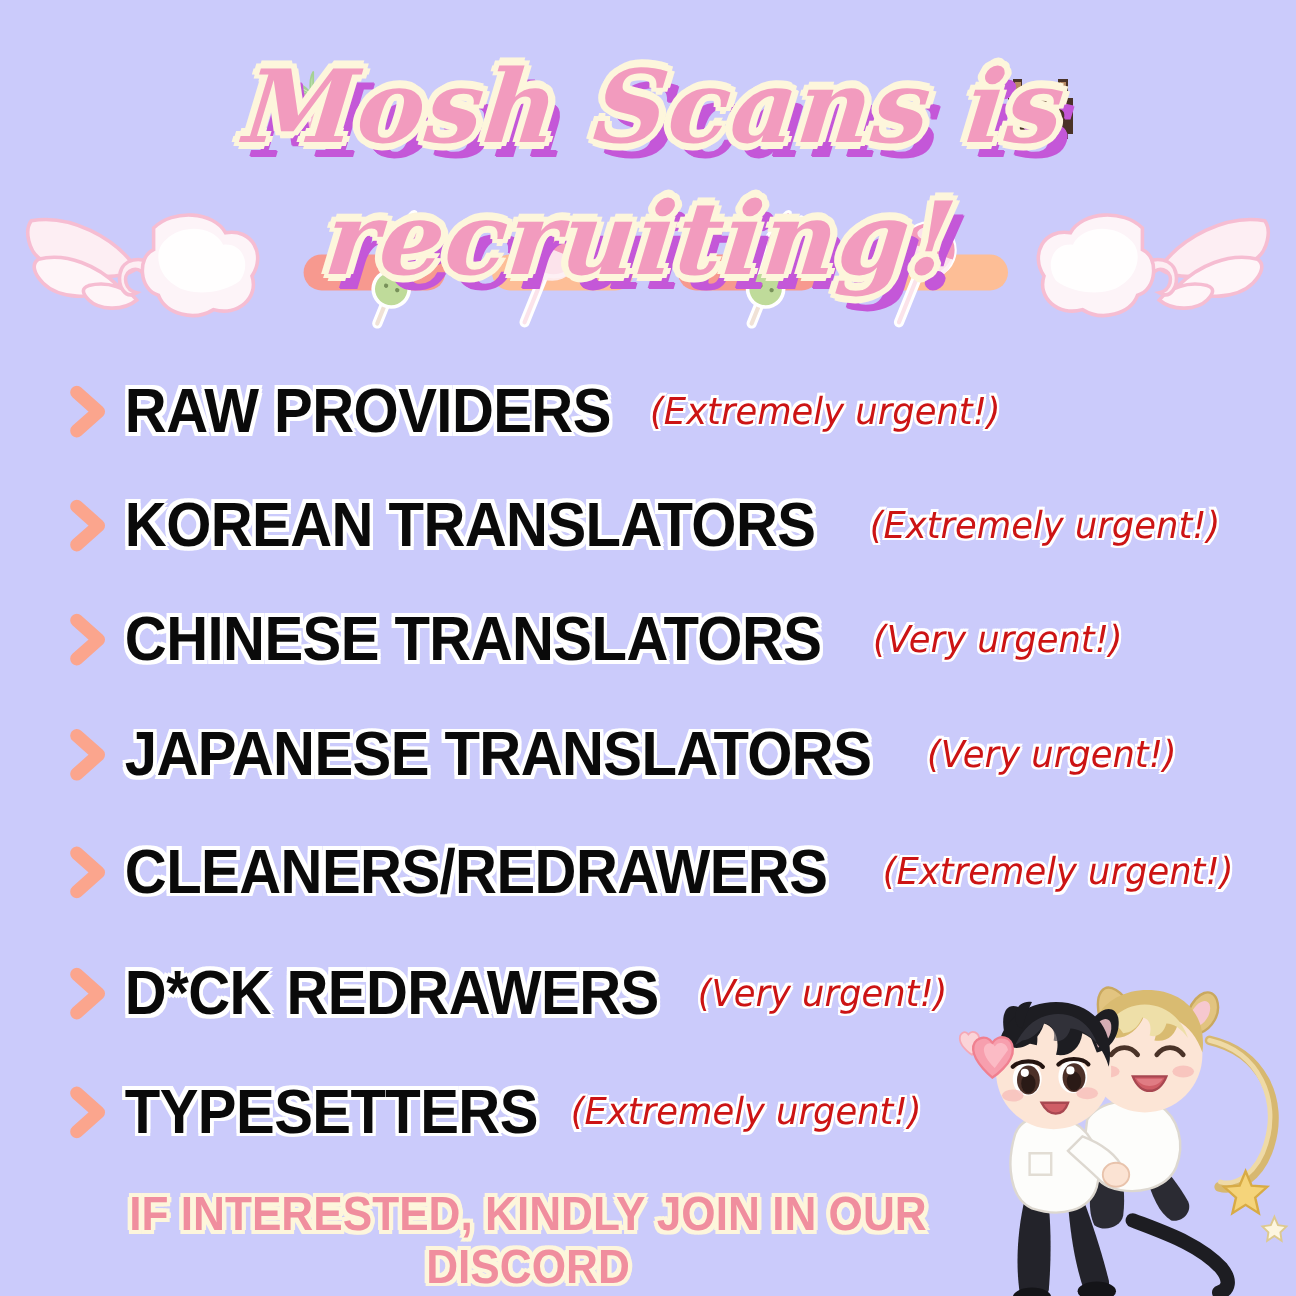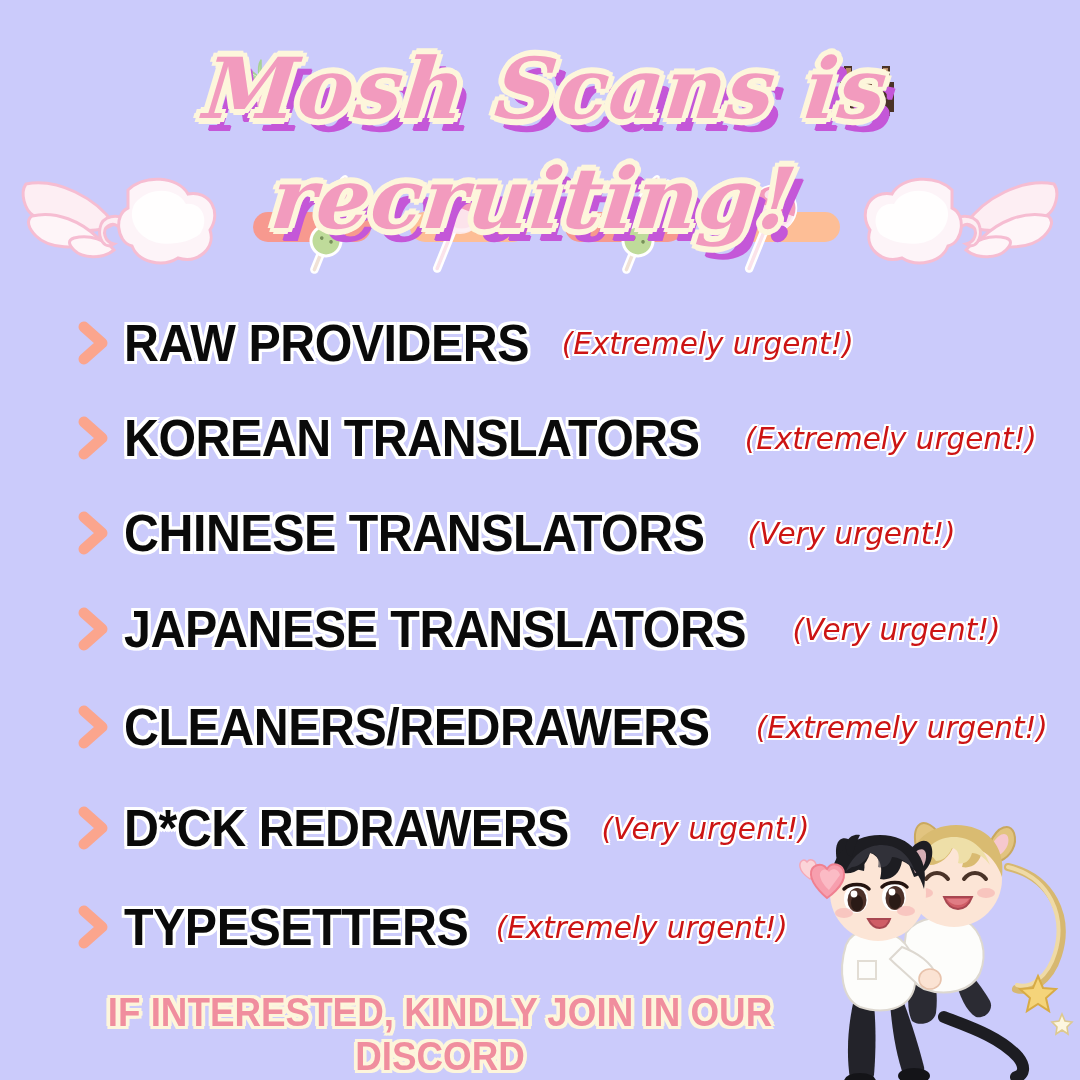--- a/index.html
+++ b/index.html
@@ -45,21 +45,21 @@
   .bar.b4{left:722px;width:118px;}
   .dango{position:absolute;top:12px;width:80px;height:108px;}
   .d1{left:292px;}
   .d3{left:604px;}
   .lolli{position:absolute;top:12px;width:80px;height:108px;}
   .l2{left:420px;}
   .l4{left:732px;}
 
   
   .list{position:absolute;left:0;top:295px;width:1080px;}
-  .row{position:relative;display:flex;align-items:center;height:auto;padding-left:20px;}
+  .row{position:relative;display:flex;align-items:center;height:auto;}
   .chev{width:34px;height:44px;flex:0 0 34px;margin-right:14px;margin-left:56px;}
   .role{
     font-family:"Liberation Sans",sans-serif;
     font-weight:bold;
     font-size:52px;
     line-height:58px;
     color:#0a0a0a;
     letter-spacing:-0.5px;
     transform:scaleX(0.93);
     transform-origin:left center;

